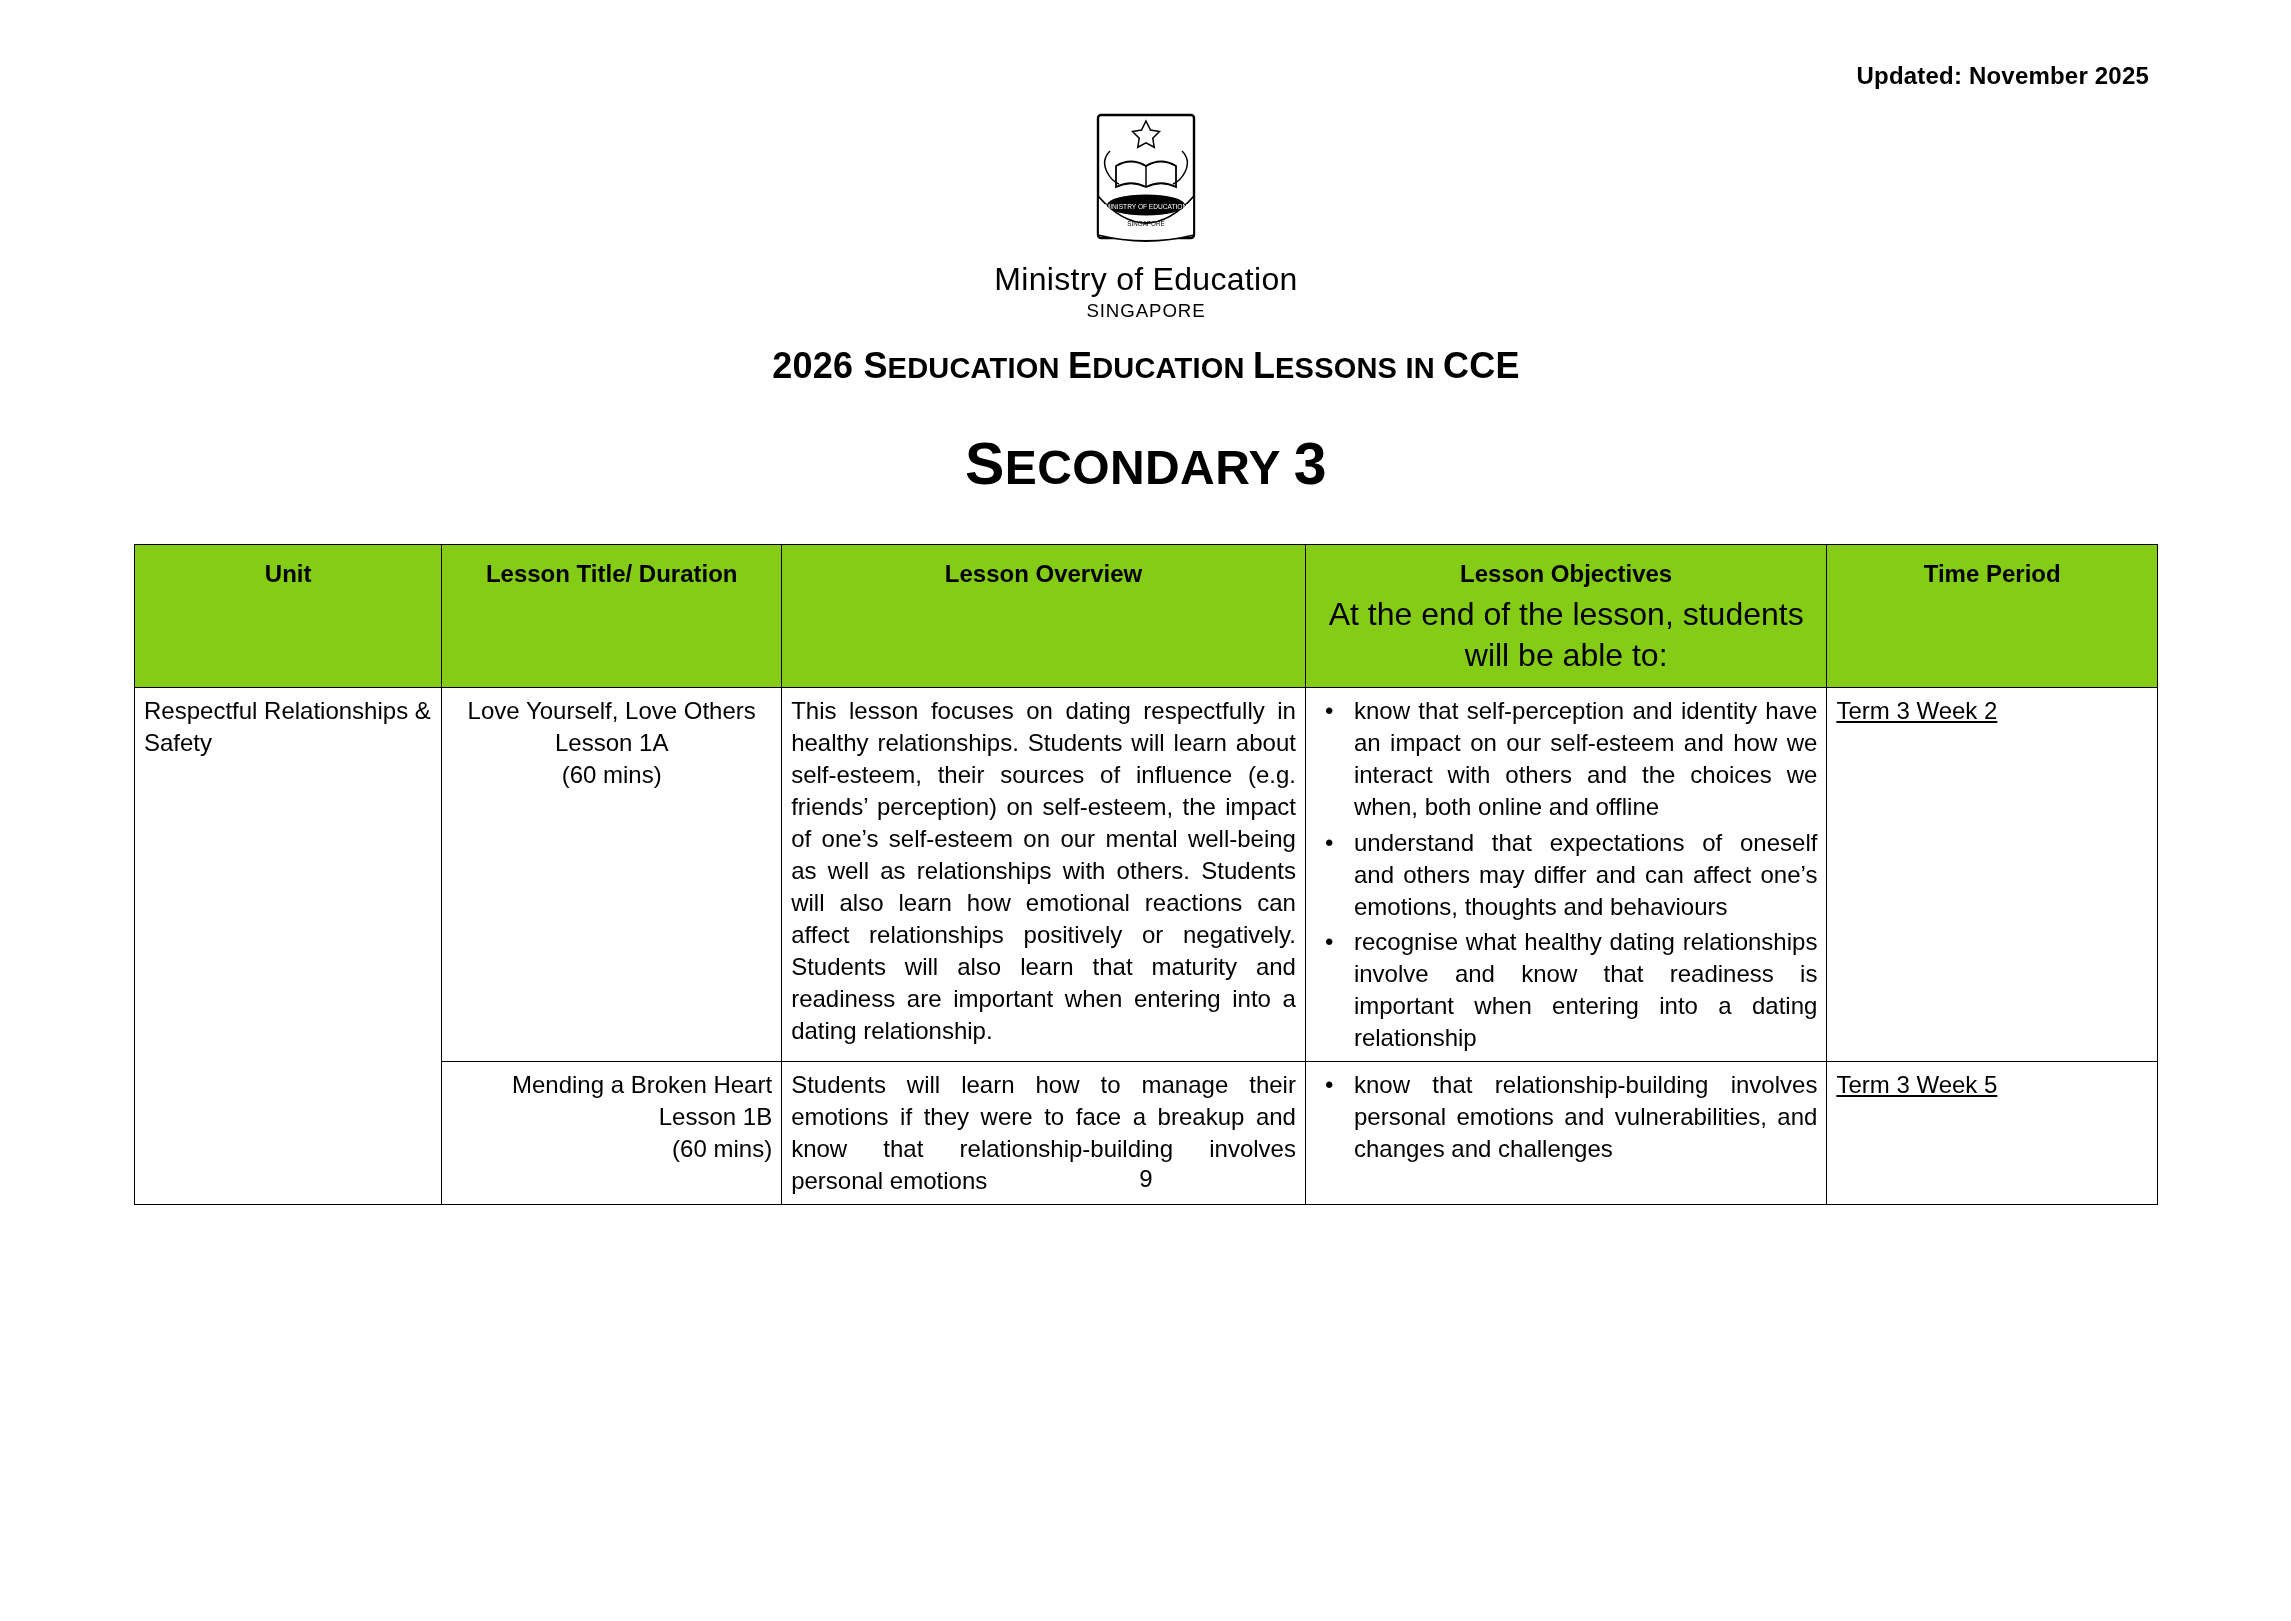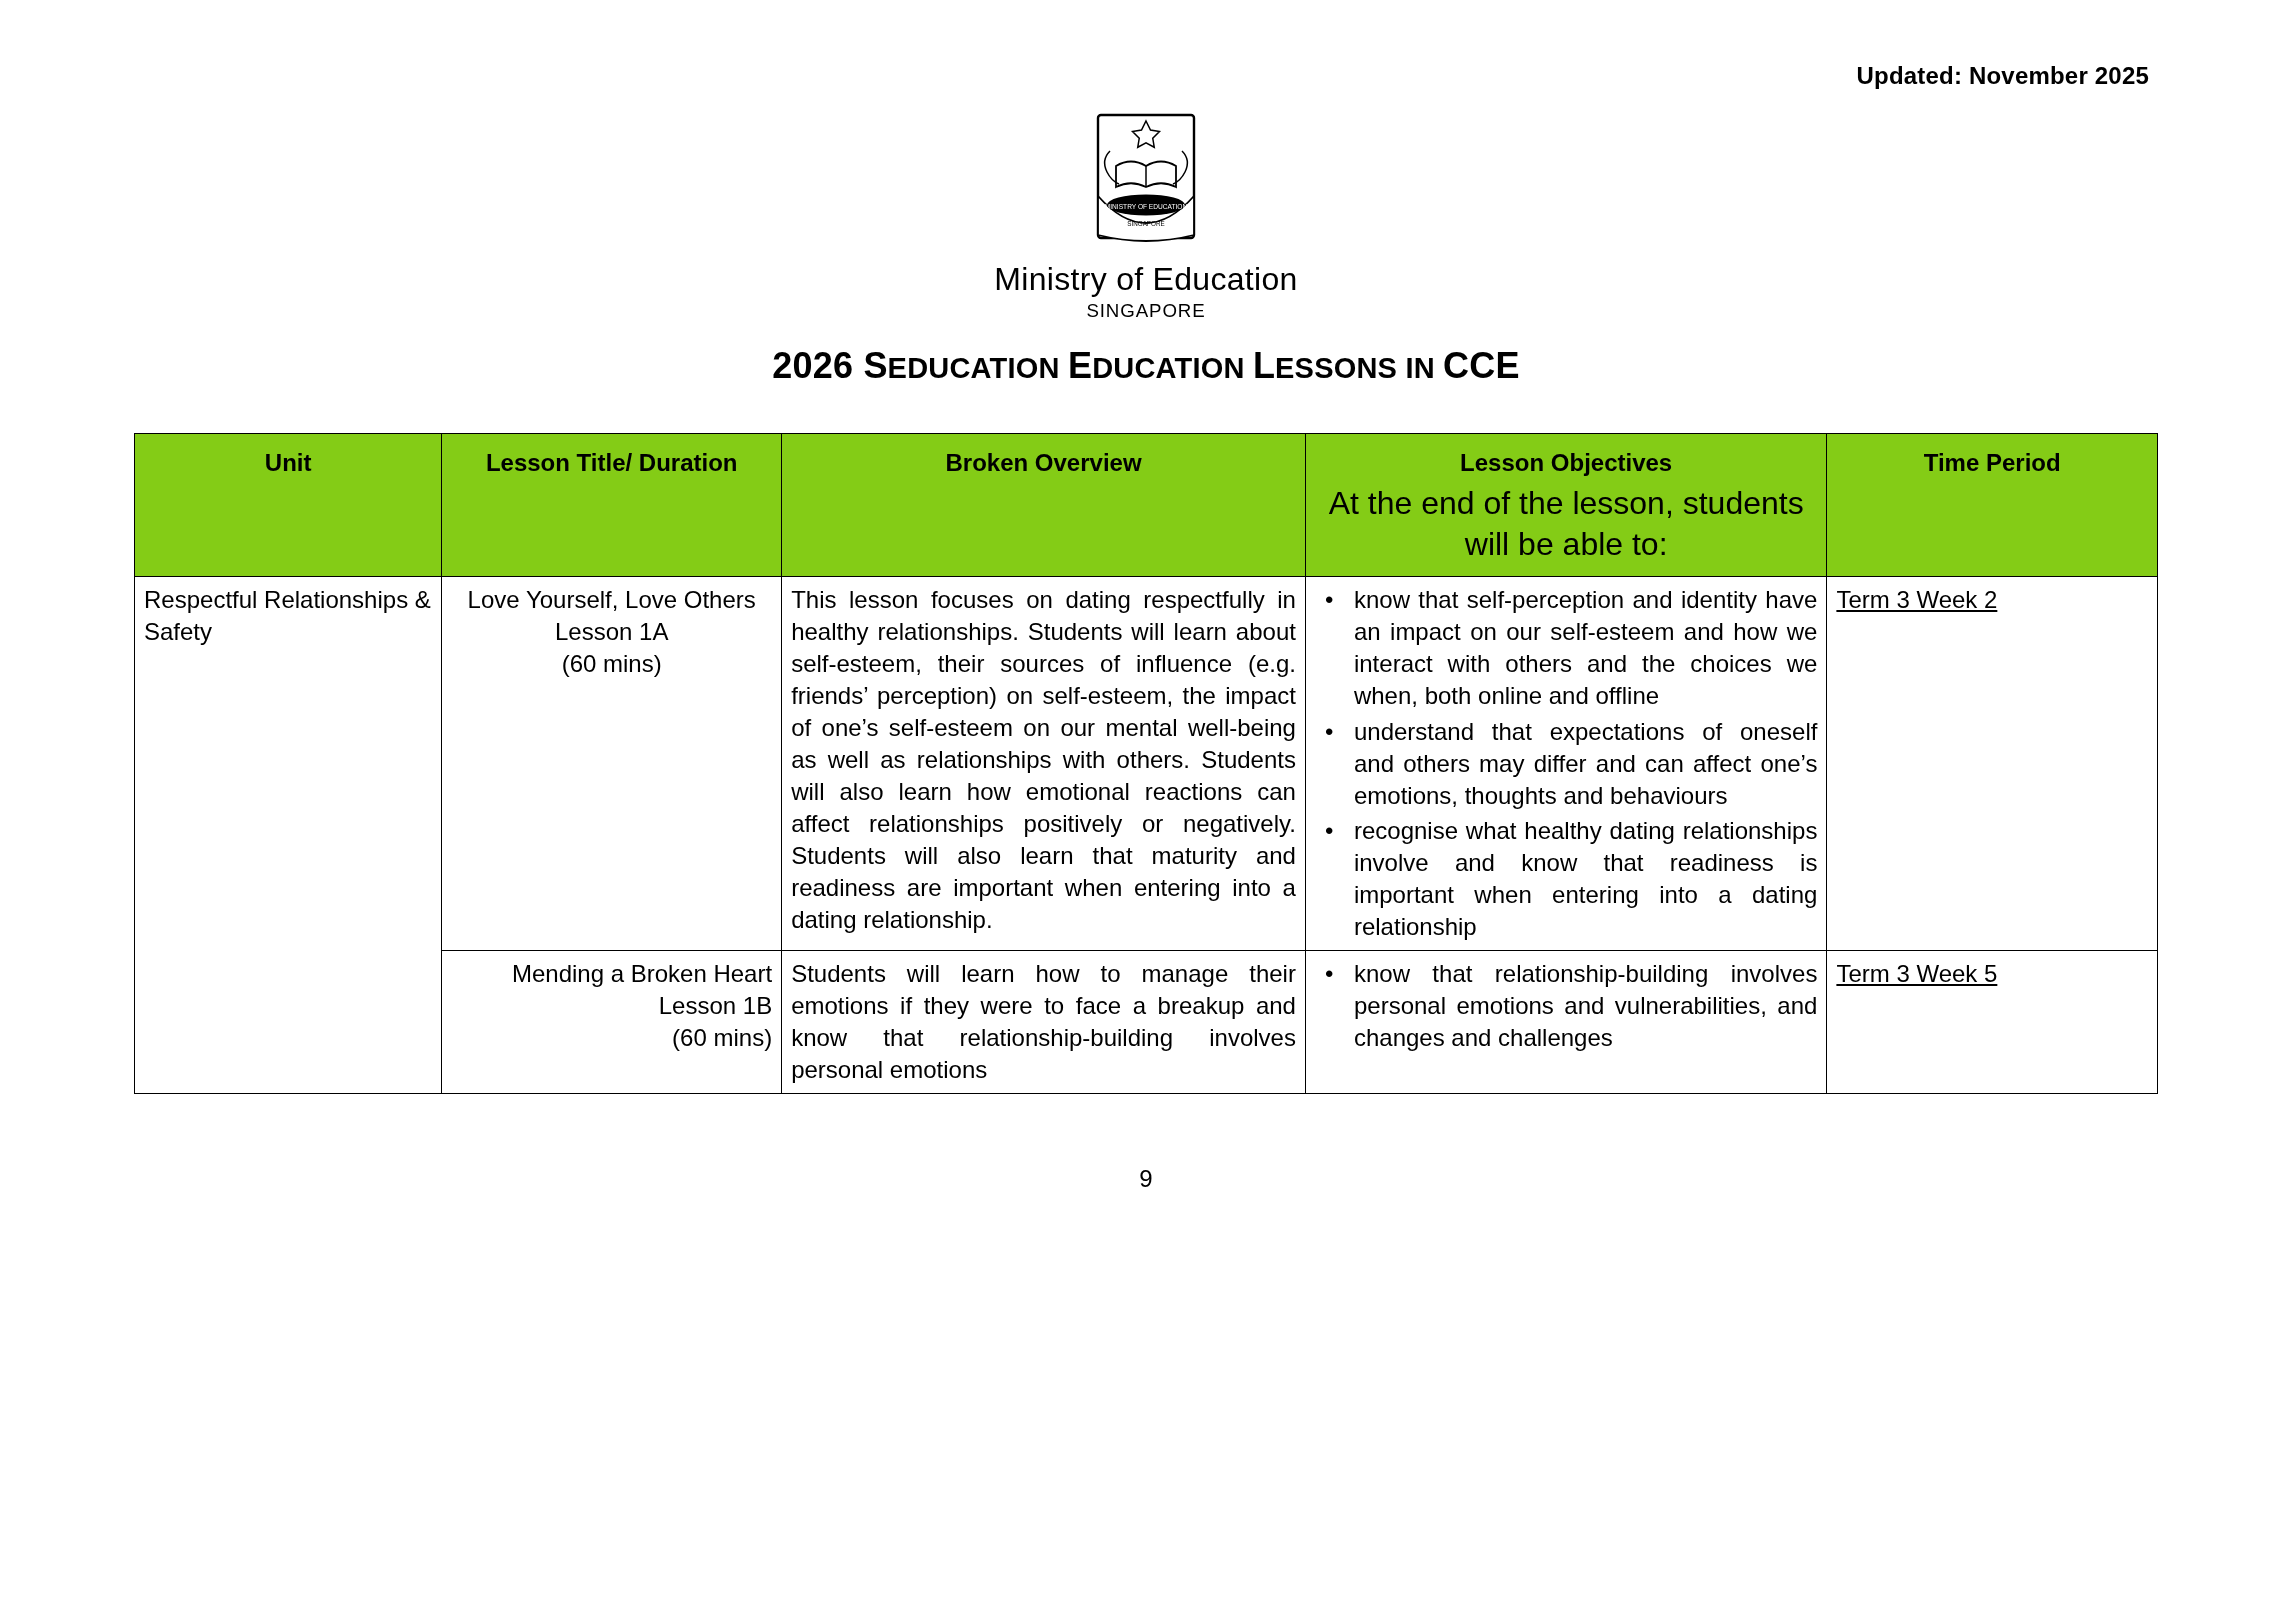--- a/index.html
+++ b/index.html
@@ -167,39 +167,42 @@
     </svg>
   </div>
 
   <div class="moe-line1">Ministry of Education</div>
   <div class="moe-line2">SINGAPORE</div>
 
   <div class="doc-title">
     <span>2026 S</span><span class="sc">EDUCATION </span><span>E</span><span class="sc">DUCATION </span><span>L</span><span class="sc">ESSONS IN </span><span>CCE</span>
   </div>
 
+  <div class="doc-subtitle">
+    <span>S</span><span class="sc">ECONDARY </span><span>3</span>
+  </div>
 
   <table class="lessons">
     <colgroup>
       <col class="col-unit">
       <col class="col-title">
       <col class="col-over">
       <col class="col-obj">
       <col class="col-time">
     </colgroup>
     <thead>
       <tr>
         <th>
           <span>Unit</span>
         </th>
         <th>
           <span>Lesson Title/ Duration</span>
         </th>
         <th>
-          <span>Broken Overview</span>
+          <span>Lesson Overview</span>
         </th>
         <th>
           <span>Lesson Objectives</span>
           <span class="hdr-sub">At the end of the lesson, students will be able to:</span>
         </th>
         <th>
           <span>Time Period</span>
         </th>
       </tr>
     </thead>

